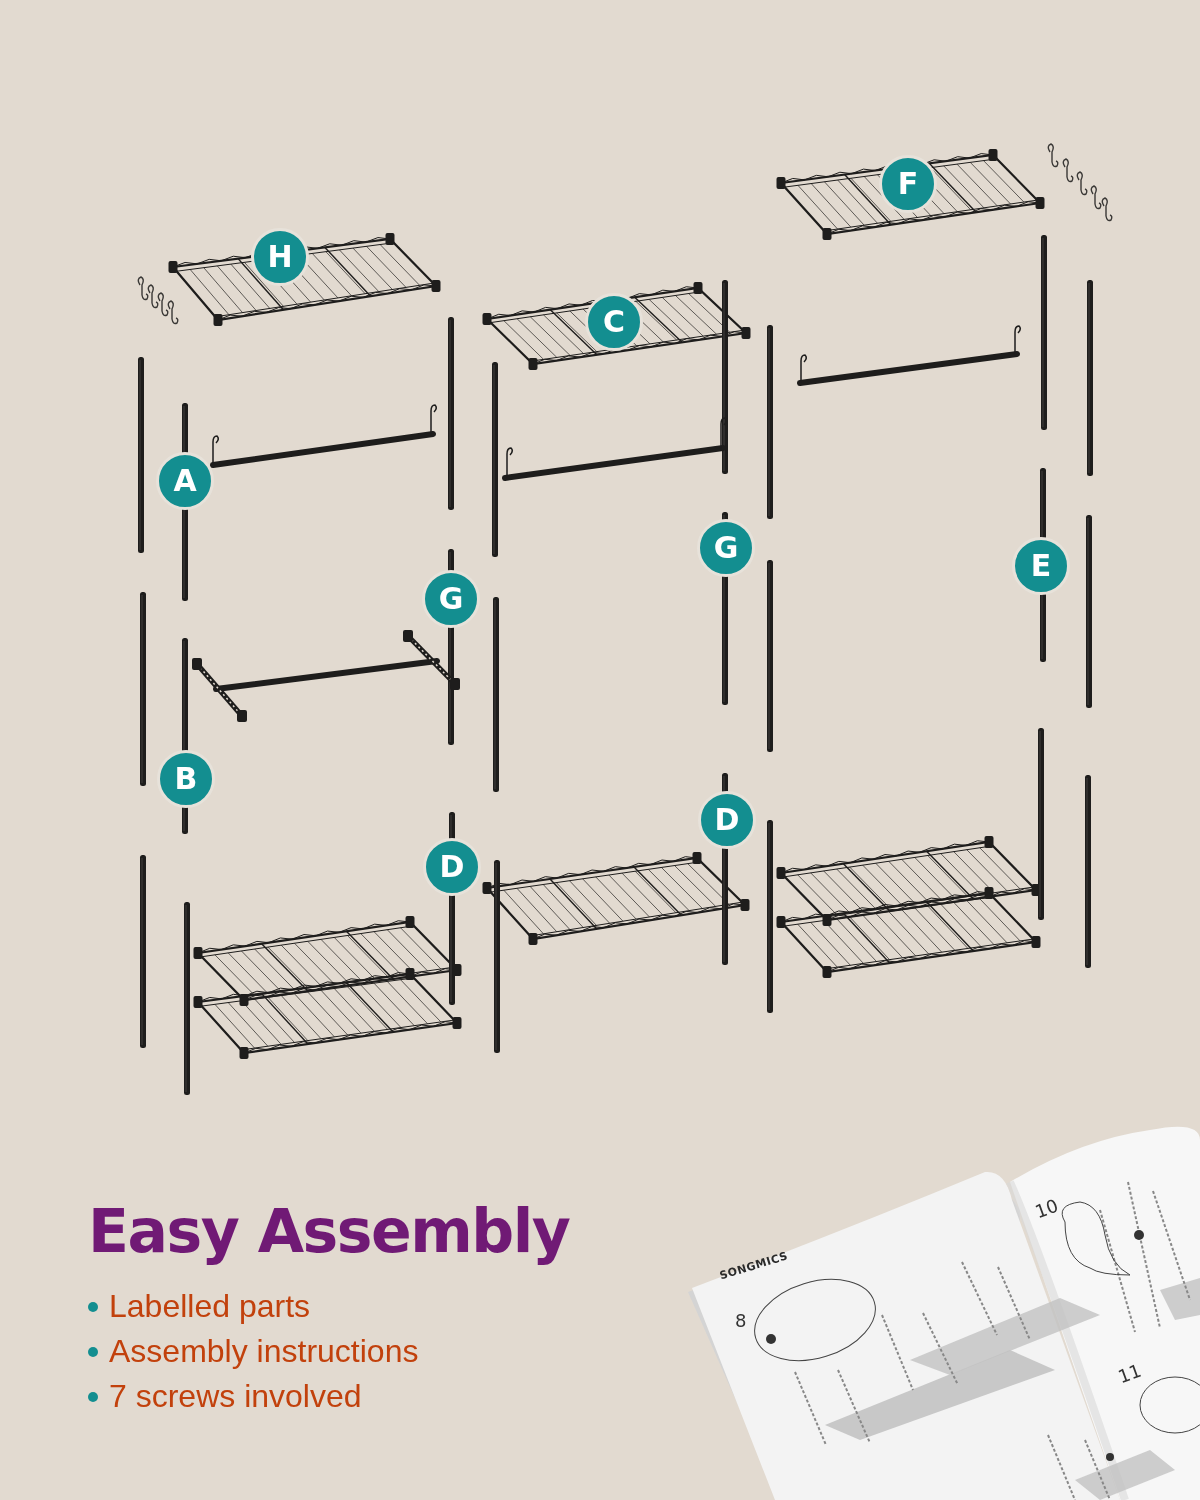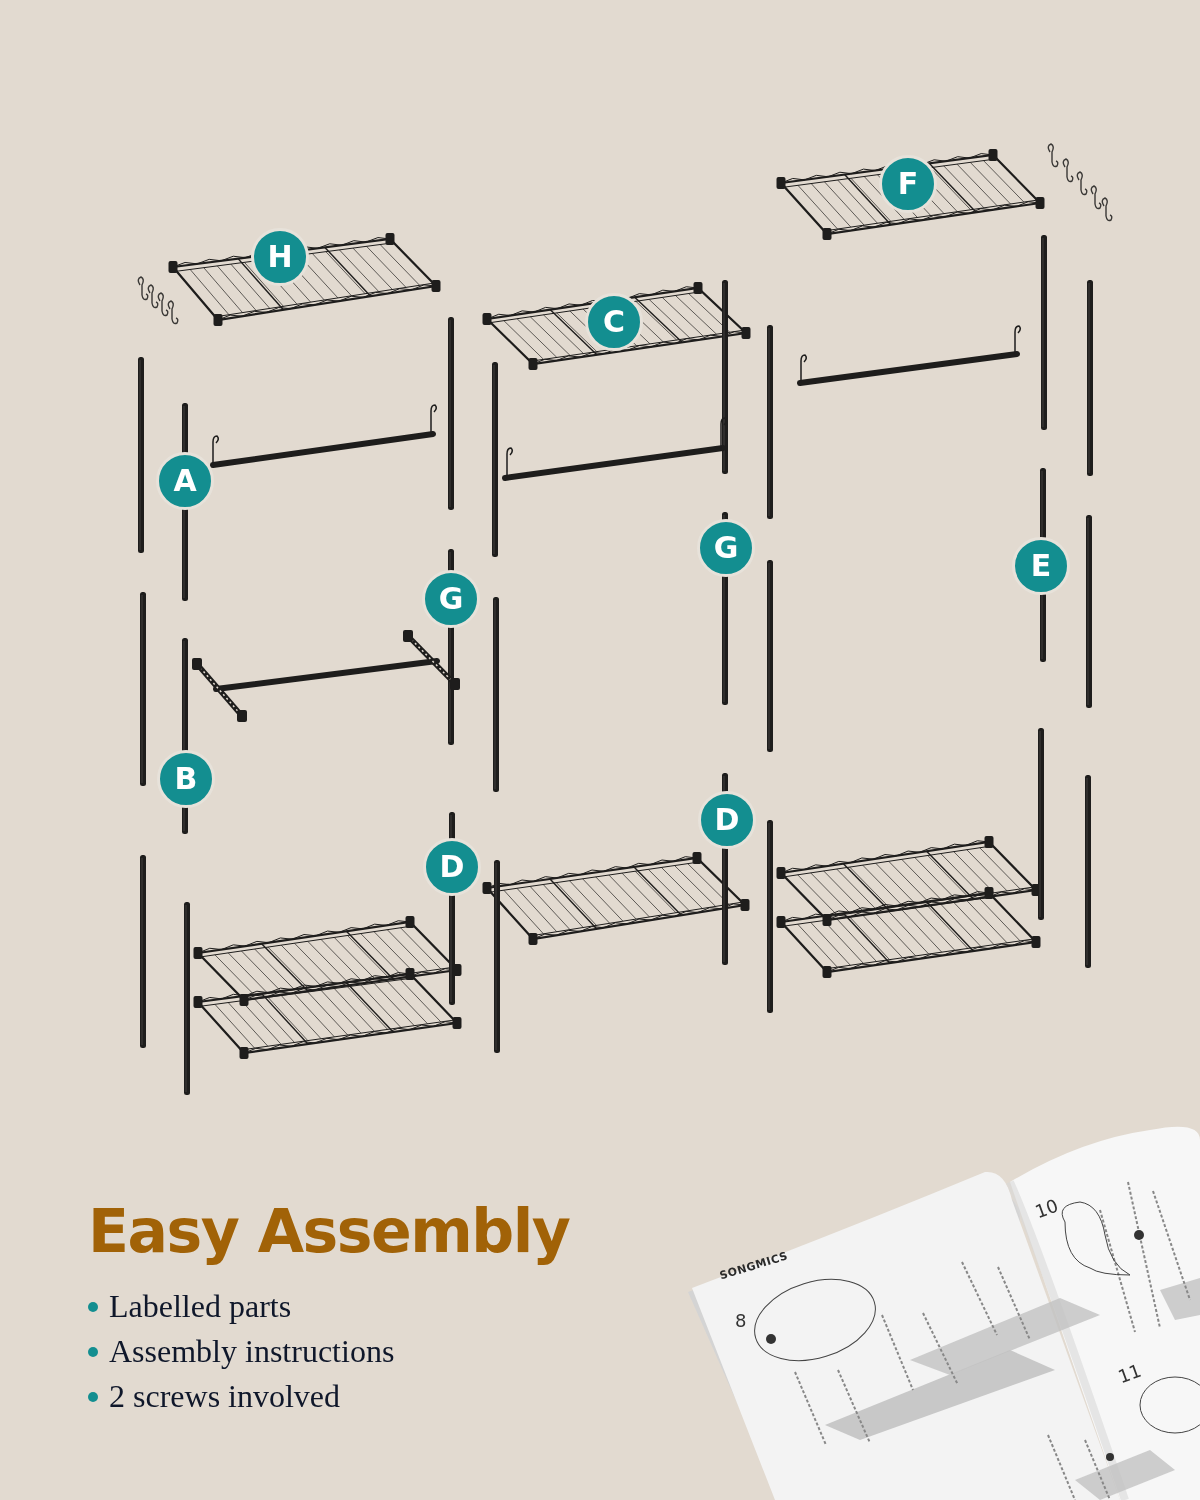--- a/index.html
+++ b/index.html
@@ -24,34 +24,34 @@
       line-height: 52px;
       text-align: center;
       transform: translate(-50%, -50%);
     }
     .headline {
       position: absolute;
       left: 88px; top: 1196px;
       font-family: "DejaVu Sans", sans-serif;
       font-weight: bold;
       font-size: 60px;
-      color: #a16207;
+      color: #701a75;
       letter-spacing: -1.5px;
       white-space: nowrap;
     }
     .features {
       position: absolute;
       left: 88px; top: 1284px;
       list-style: none;
     }
     .features li {
-      font-family: Liberation Serif, serif;
+      font-family: Liberation Sans, sans-serif;
       font-size: 32px;
       font-weight: 300;
-      color: #0f172a;
+      color: #c2410c;
       height: 45px;
       line-height: 45px;
       display: flex;
       align-items: center;
       white-space: nowrap;
     }
     .bullet {
       display: inline-block;
       width: 10px; height: 10px;
       border-radius: 50%;
@@ -499,16 +499,16 @@
     <li>
       <span class="bullet"></span>
       <span>Labelled parts</span>
     </li>
     <li>
       <span class="bullet"></span>
       <span>Assembly instructions</span>
     </li>
     <li>
       <span class="bullet"></span>
-      <span>2 screws involved</span>
+      <span>7 screws involved</span>
     </li>
   </ul>
 </div>
 
 </body></html>

